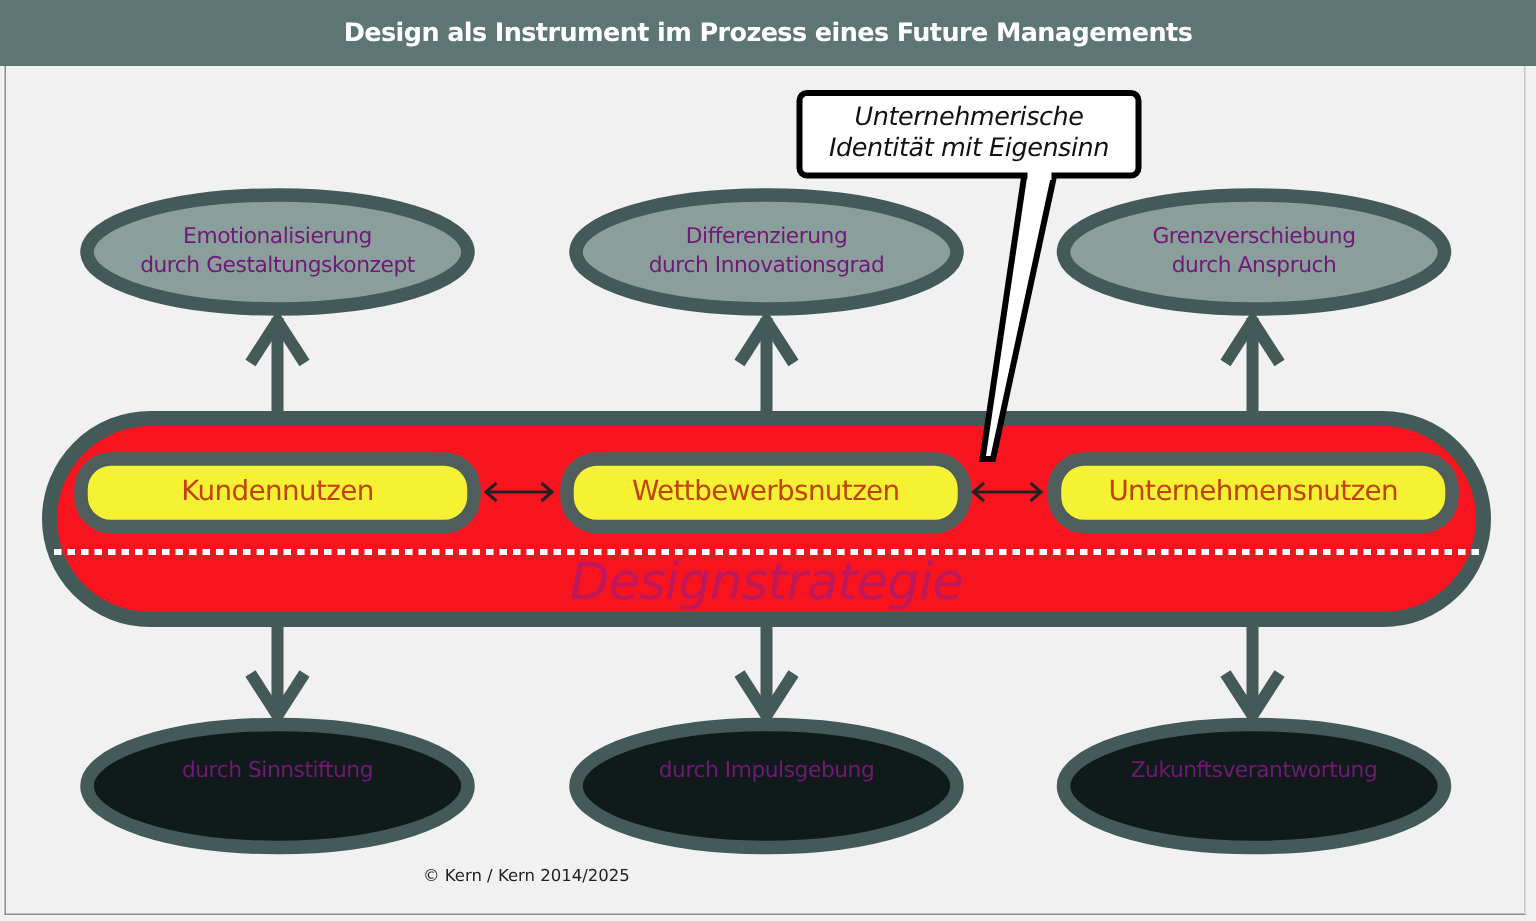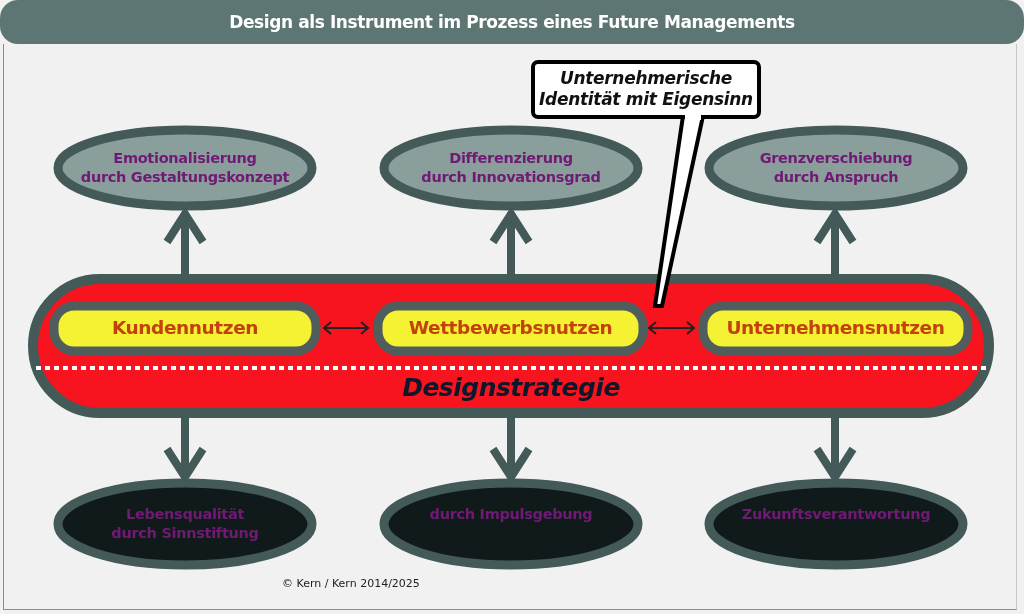--- a/index.html
+++ b/index.html
@@ -5,45 +5,45 @@
   html, body { margin: 0; padding: 0; }
   body {
     width: 1024px; height: 614px; overflow: hidden;
     background: #f0f1f0;
     font-family: "DejaVu Sans", "Liberation Sans", sans-serif;
     position: relative;
   }
   .header {
     position: absolute; left: 0; top: 0; width: 1024px; height: 44px;
     background: #5e7673;
-    display: flex; align-items: center; justify-content: center; border-radius: 18px;
+    display: flex; align-items: center; justify-content: center;
   }
   .header-title {
     color: #ffffff; font-weight: bold; font-size: 17px;
     font-family: "DejaVu Sans", sans-serif;
     letter-spacing: -0.4px;
   }
   .frame {
     position: absolute; left: 3px; top: 44px; width: 1014px; height: 566px;
     border-left: 1.5px solid #8a8f8e;
     border-right: 1.5px solid #c4c8c7;
     border-bottom: 1.5px solid #8a8f8e;
     box-sizing: border-box;
     background: #f0f1f0;
   }
   svg.diagram { position: absolute; left: 0; top: 0; }
   .txt {
     position: absolute; text-align: center;
-    font-family: "DejaVu Sans", sans-serif; font-weight: bold;
+    font-family: "DejaVu Sans", sans-serif; font-weight: normal;
     line-height: 19px;
   }
   .ellipse-text { color: #701a75; font-size: 14.5px; letter-spacing: -0.3px; }
   .benefit-text { color: #c2410c; font-size: 18.5px; letter-spacing: -0.4px; line-height: 24px; }
   .strategy-text {
-    color: #0f172a; font-size: 25px; font-style: italic; letter-spacing: -0.5px;
+    color: #be185d; font-size: 34px; font-style: italic; letter-spacing: -0.5px;
     line-height: 30px;
   }
   .callout-text {
     color: #111111; font-size: 17px; font-style: italic; letter-spacing: -0.3px;
     line-height: 21px;
   }
   .copyright {
     position: absolute; font-size: 11px; color: #222;
     font-family: "DejaVu Sans", sans-serif;
   }
@@ -137,21 +137,20 @@
   <div>durch Anspruch</div>
 </div>
 
 <div class="txt benefit-text" style="left:54px; top:316px; width:262px;">Kundennutzen</div>
 <div class="txt benefit-text" style="left:378px; top:316px; width:265px;">Wettbewerbsnutzen</div>
 <div class="txt benefit-text" style="left:703px; top:316px; width:265px;">Unternehmensnutzen</div>
 
 <div class="txt strategy-text" style="left:33px; top:373px; width:956px;">Designstrategie</div>
 
 <div class="txt ellipse-text" style="left:58px; top:505px; width:254px;">
-  <div>Lebensqualität</div>
   <div>durch Sinnstiftung</div>
 </div>
 <div class="txt ellipse-text" style="left:384px; top:505px; width:254px;">
   <div>durch Impulsgebung</div>
 </div>
 <div class="txt ellipse-text" style="left:709px; top:505px; width:254px;">
   <div>Zukunftsverantwortung</div>
 </div>
 
 <div class="copyright" style="left:282px; top:577px;">© Kern / Kern 2014/2025</div>

